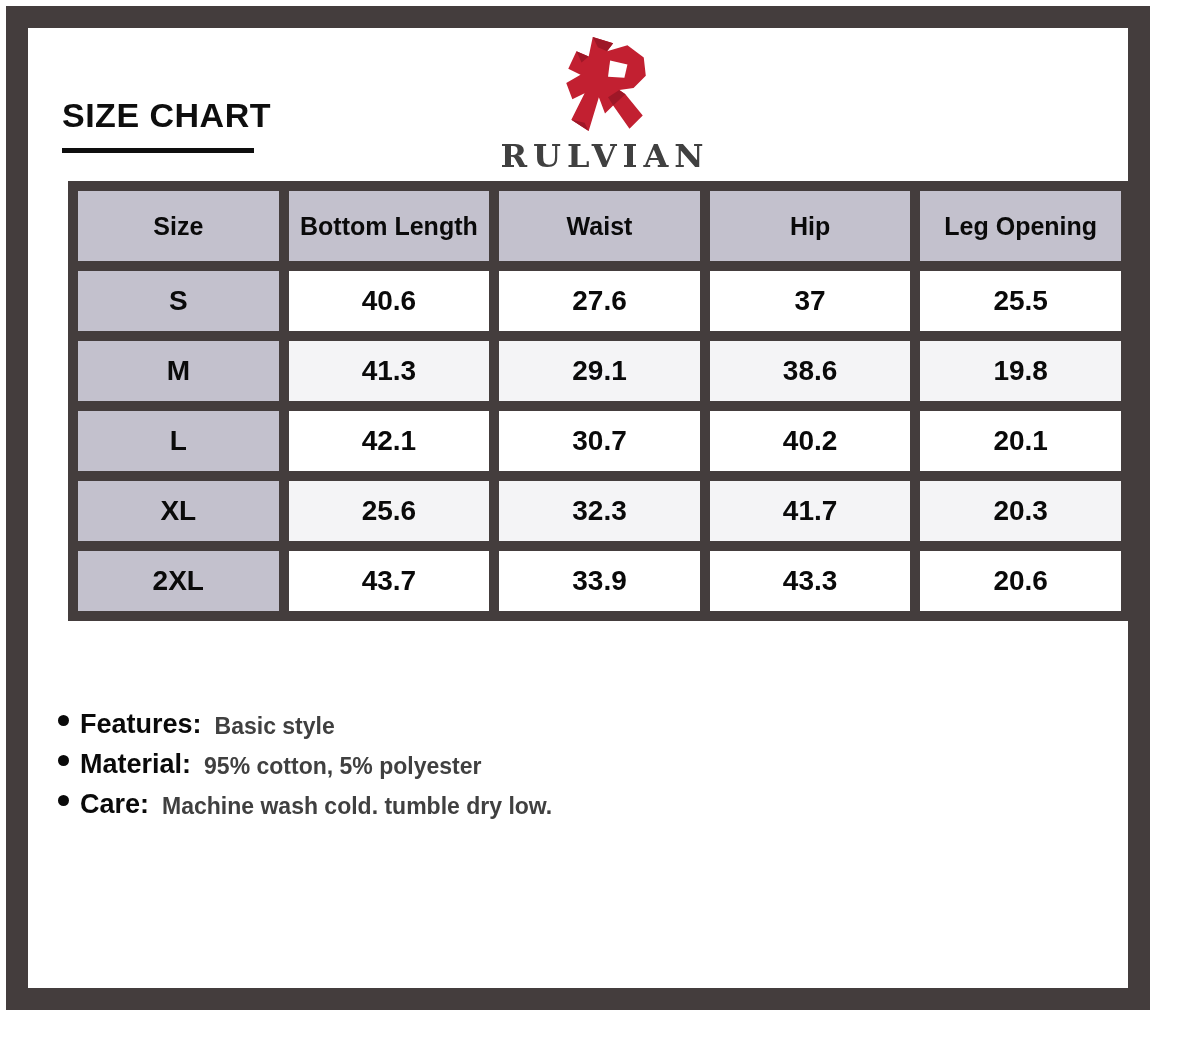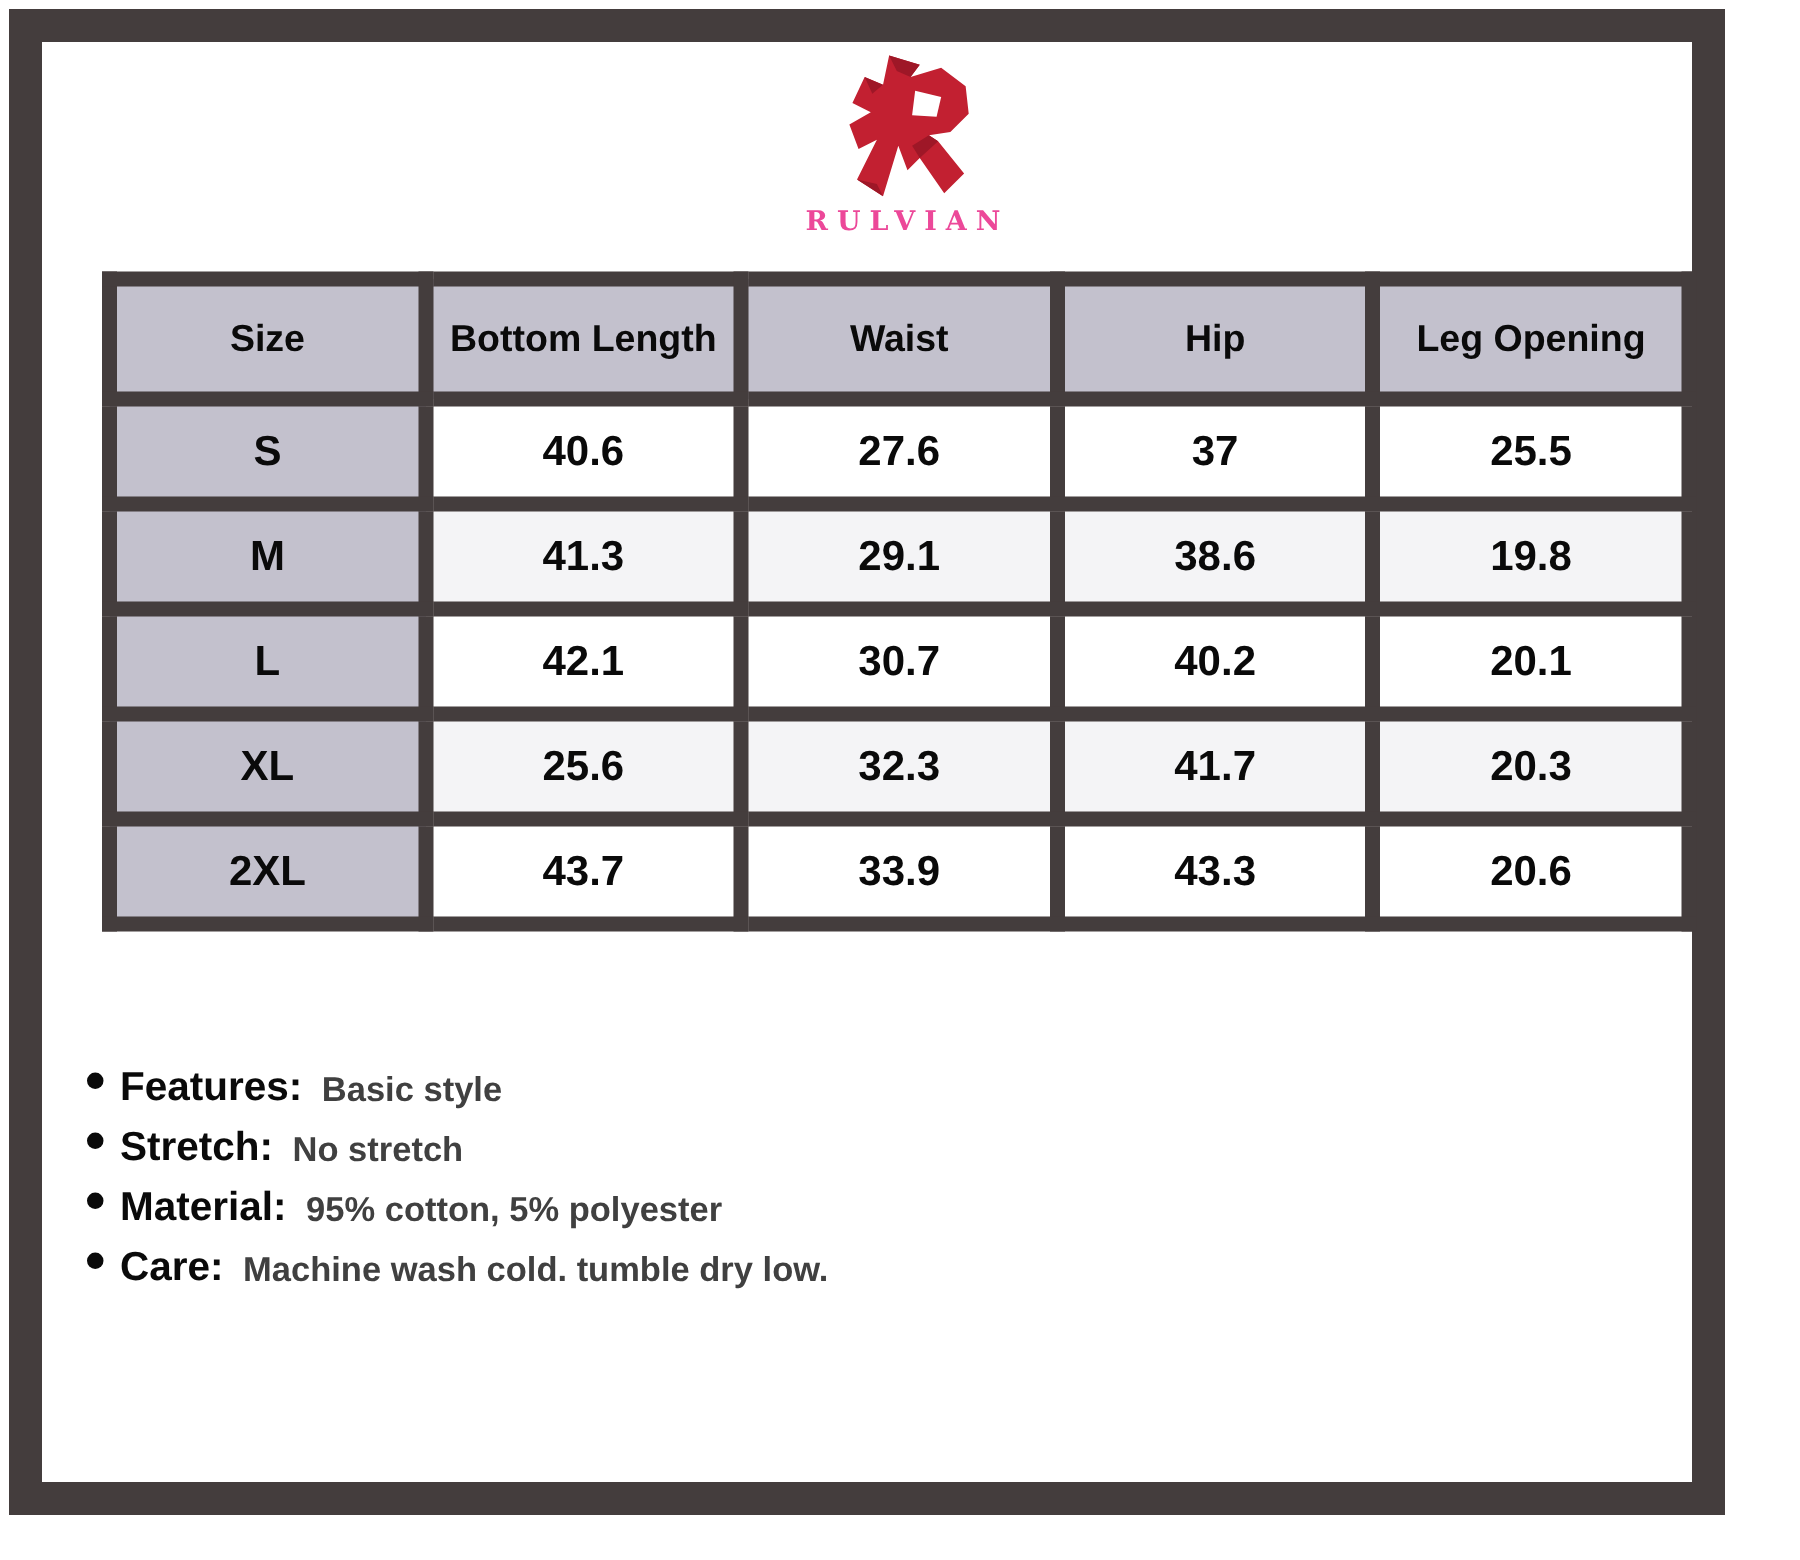--- a/index.html
+++ b/index.html
@@ -24,21 +24,21 @@
   .title-underline{width:192px;height:5px;background:#0e0e0e;margin-top:13px;}
 
   
   .logo{position:absolute;left:495px;top:34px;width:220px;text-align:center;}
   .logo-mark{display:block;margin:0 auto;}
   .logo-main{fill:#c22031;}
   .logo-shade{fill:#9e1727;}
   .logo-counter{fill:#ffffff;}
   .wordmark{
     font-family:"DejaVu Serif", serif;font-weight:bold;
-    font-size:18px;letter-spacing:6px;color:#ec4899;margin-top:1px;
+    font-size:32px;letter-spacing:6px;color:#404040;margin-top:1px;
   }
 
   
   .size-table-wrap{position:absolute;left:68px;top:181px;width:1063px;}
   table.size-table{
     border-collapse:collapse;width:100%;table-layout:fixed;
   }
   .size-table th,.size-table td{
     border:10px solid #443d3d;text-align:center;vertical-align:middle;
     font-weight:bold;color:#0a0a0a;padding:0;
@@ -57,20 +57,24 @@
   }
   .detail-label{font-size:27px;font-weight:bold;color:#0a0a0a;}
   .detail-value{font-size:23px;font-weight:bold;color:#404040;margin-left:13px;}
 </style>
 </head>
 <body>
 
 <div class="canvas">
   <div class="frame"></div>
 
+  <div class="title-block">
+    <h1 class="page-title">SIZE CHART</h1>
+    <div class="title-underline"></div>
+  </div>
 
   <div class="logo">
     <svg class="logo-mark" width="118" height="102" viewBox="0 0 100 100" aria-hidden="true">
       <polygon class="logo-main" points="38,3 58,9 52,17 72,11 88,23 90,41 78,53 64,55 70,59 87,80 74,93 58,70 50,78 44,62 34,95 17,84 30,58 18,64 12,48 26,40 14,34 22,17 34,22"></polygon>
       <polygon class="logo-shade" points="38,3 58,9 52,17 43,13"></polygon>
       <polygon class="logo-shade" points="64,55 70,59 58,70 53,62"></polygon>
       <polygon class="logo-shade" points="17,84 30,87 34,95"></polygon>
       <polygon class="logo-shade" points="22,17 34,22 27,28"></polygon>
       <polygon class="logo-counter" points="55,26 72,30 69,43 53,42"></polygon>
     </svg>
@@ -129,25 +133,20 @@
   </div>
 
   <ul class="details">
     <li>
       <span class="bullet-dot"></span>
       <span class="detail-label">Features:</span>
       <span class="detail-value">Basic style</span>
     </li>
     <li>
       <span class="bullet-dot"></span>
-      <span class="detail-label">Stretch:</span>
-      <span class="detail-value">No stretch</span>
-    </li>
-    <li>
-      <span class="bullet-dot"></span>
       <span class="detail-label">Material:</span>
       <span class="detail-value">95% cotton, 5% polyester</span>
     </li>
     <li>
       <span class="bullet-dot"></span>
       <span class="detail-label">Care:</span>
       <span class="detail-value">Machine wash cold. tumble dry low.</span>
     </li>
   </ul>
 </div>

